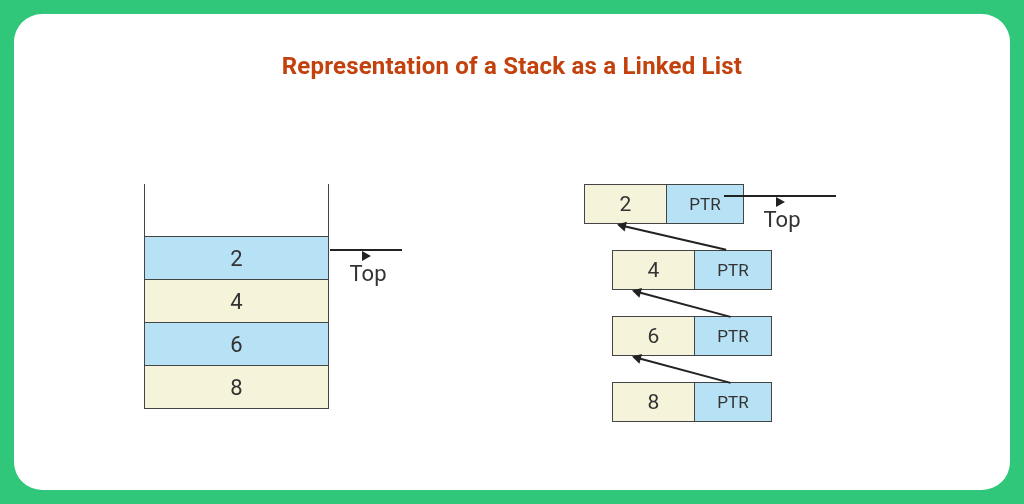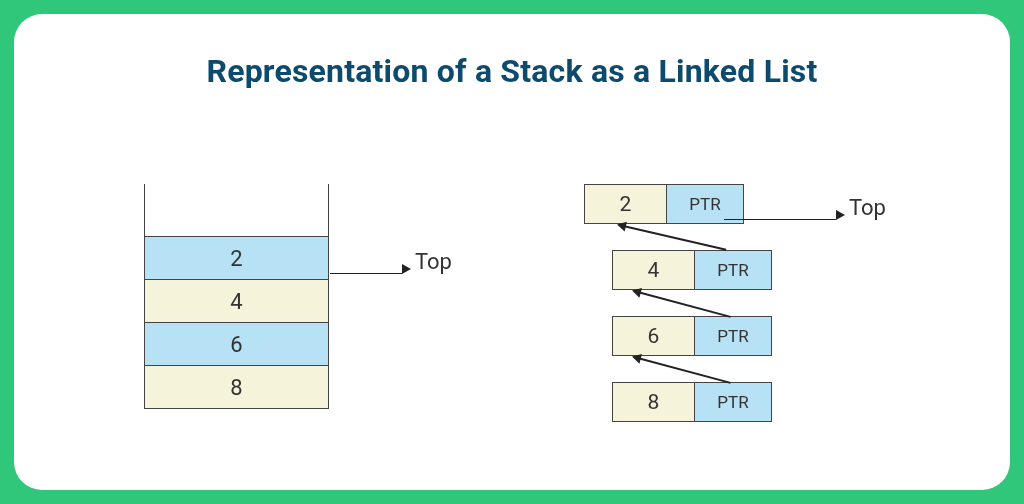--- a/index.html
+++ b/index.html
@@ -16,23 +16,23 @@
     background: #ffffff;
     border-radius: 28px;
     position: relative;
   }
   .title {
     position: absolute;
     top: 38px;
     left: 0;
     right: 0;
     text-align: center;
-    font-size: 32px;
+    font-size: 24px;
     font-weight: 700;
-    color: #0c4a6e;
+    color: #c2410c;
     letter-spacing: 0.2px;
   }
 
   
   .array-box {
     position: absolute;
     left: 130px;
     top: 170px;
     width: 185px;
     border-left: 1px solid #444;
@@ -50,21 +50,22 @@
     justify-content: center;
     font-size: 22px;
     color: #333;
   }
   .cream { background: #f6f3db; }
   .sky   { background: #b7e1f4; }
 
   .arrow-right {
     position: absolute;
     display: flex;
-    align-items: flex-end;
+    align-items: center;
+    flex-direction: column;
   }
   .arrow-right .shaft {
     height: 1.5px;
     background: #222;
   }
   .arrow-right .head {
     width: 0; height: 0;
     border-top: 5px solid transparent;
     border-bottom: 5px solid transparent;
     border-left: 9px solid #222;

